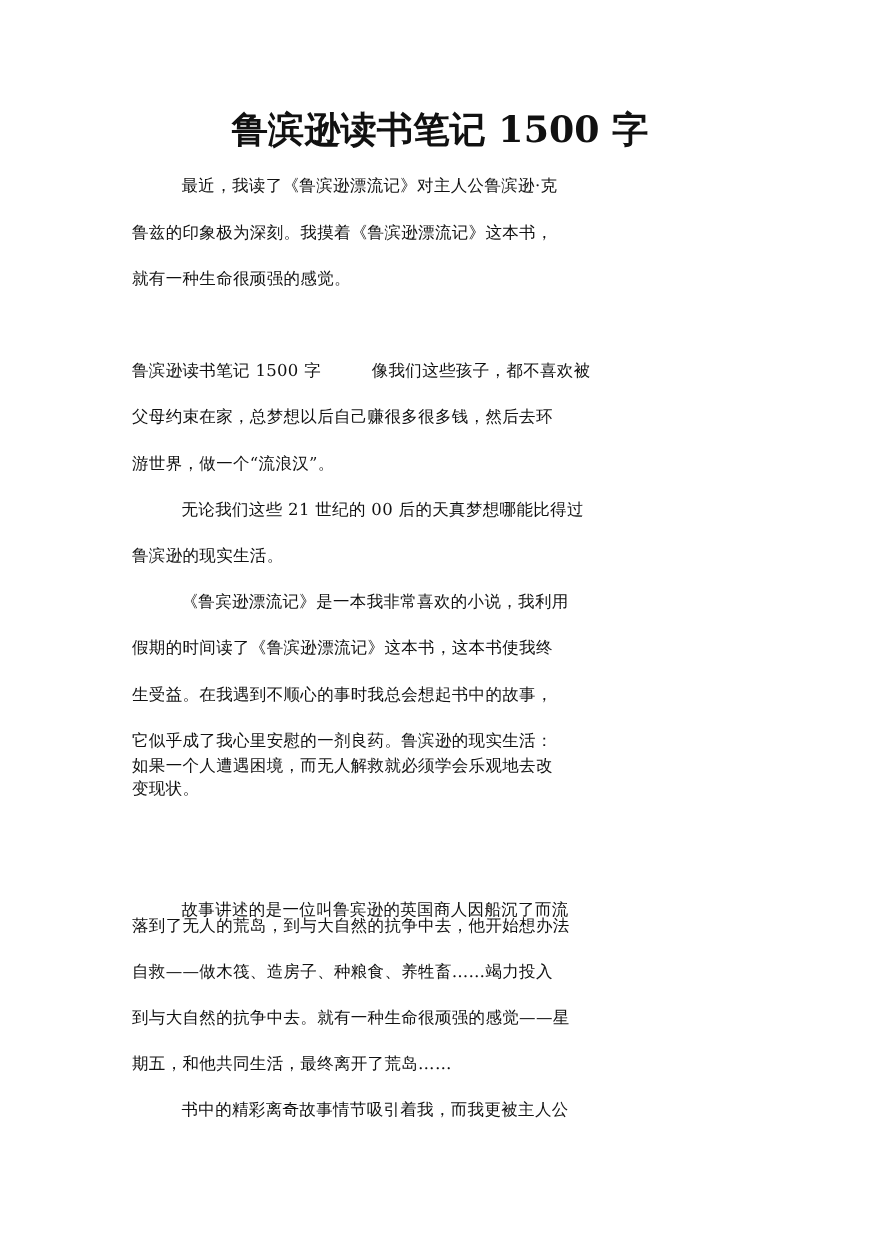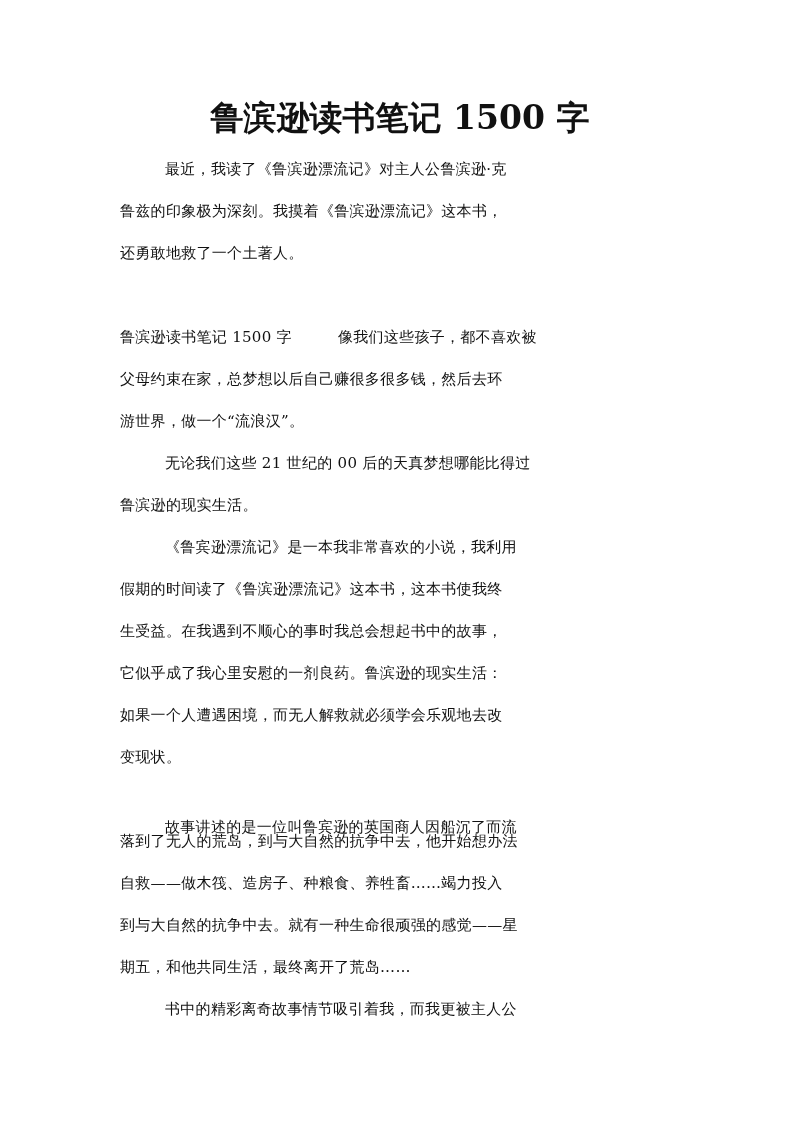--- a/index.html
+++ b/index.html
@@ -12,37 +12,37 @@
   .indent { left: 165px; }
   .gap { display: inline-block; width: 46px; }
 </style>
 </head>
 <body>
 
 <div class="title">鲁滨逊读书笔记 1500 字</div>
 
 <div class="line indent" style="top:160px">最近，我读了《鲁滨逊漂流记》对主人公鲁滨逊·克</div>
 <div class="line" style="top:202px">鲁兹的印象极为深刻。我摸着《鲁滨逊漂流记》这本书，</div>
-<div class="line" style="top:244px">还勇敢地救了一个土著人。</div>
+<div class="line" style="top:244px">就有一种生命很顽强的感觉。</div>
 
 <div class="line" style="top:328px">
   <span>鲁滨逊读书笔记 1500 字</span><span class="gap"></span><span>像我们这些孩子，都不喜欢被</span>
 </div>
 <div class="line" style="top:370px">父母约束在家，总梦想以后自己赚很多很多钱，然后去环</div>
 <div class="line" style="top:412px">游世界，做一个“流浪汉”。</div>
 
 <div class="line indent" style="top:454px">无论我们这些 21 世纪的 00 后的天真梦想哪能比得过</div>
 <div class="line" style="top:496px">鲁滨逊的现实生活。</div>
 
 <div class="line indent" style="top:538px">《鲁宾逊漂流记》是一本我非常喜欢的小说，我利用</div>
 <div class="line" style="top:580px">假期的时间读了《鲁滨逊漂流记》这本书，这本书使我终</div>
 <div class="line" style="top:622px">生受益。在我遇到不顺心的事时我总会想起书中的故事，</div>
 <div class="line" style="top:664px">它似乎成了我心里安慰的一剂良药。鲁滨逊的现实生活：</div>
-<div class="line" style="top:706px">如果一个人遭遇困境，而无人解救就必须学会乐观地去改</div>
-<div class="line" style="top:748px">变现状。</div>
+<div class="line" style="top:687px">如果一个人遭遇困境，而无人解救就必须学会乐观地去改</div>
+<div class="line" style="top:708px">变现状。</div>
 
 <div class="line indent" style="top:818px">故事讲述的是一位叫鲁宾逊的英国商人因船沉了而流</div>
 <div class="line" style="top:832px">落到了无人的荒岛，到与大自然的抗争中去，他开始想办法</div>
 <div class="line" style="top:874px">自救——做木筏、造房子、种粮食、养牲畜……竭力投入</div>
 <div class="line" style="top:916px">到与大自然的抗争中去。就有一种生命很顽强的感觉——星</div>
 <div class="line" style="top:958px">期五，和他共同生活，最终离开了荒岛……</div>
 
 <div class="line indent" style="top:1000px">书中的精彩离奇故事情节吸引着我，而我更被主人公</div>
 
 </body></html>

